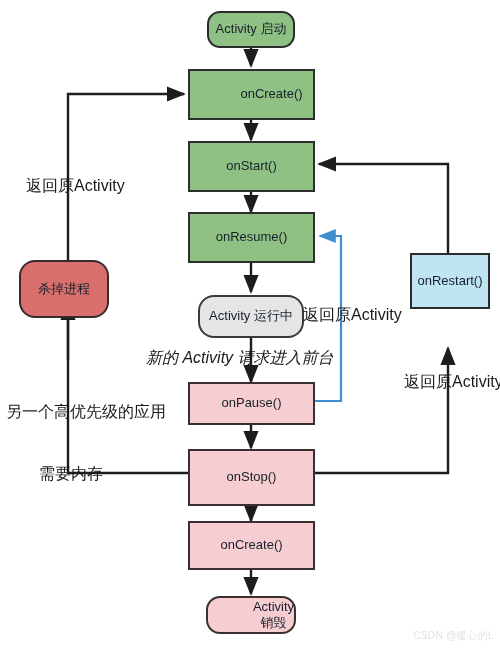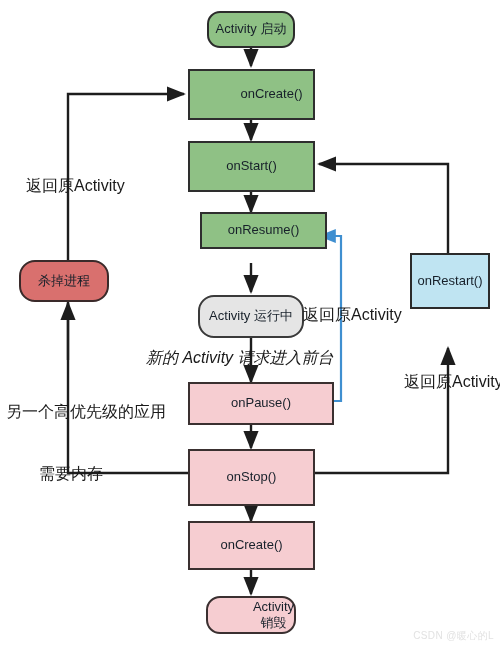--- a/index.html
+++ b/index.html
@@ -142,49 +142,49 @@
   </div>
 
   <div class="node green" style="left:188px; top:69px; width:127px; height:51px;padding-left:40px;">
     <span>onCreate()</span>
   </div>
 
   <div class="node green" style="left:188px; top:141px; width:127px; height:51px;text-align:center;">
     <span>onStart()</span>
   </div>
 
-  <div class="node green" style="left:200px; top:212px; width:127px; height:37px;">
+  <div class="node green" style="left:188px; top:212px; width:127px; height:51px;">
     <span>onResume()</span>
   </div>
 
   <div class="node blue-round" style="left:198px; top:295px; width:106px; height:43px;">
     <span>Activity 运行中</span>
   </div>
 
-  <div class="node pink" style="left:188px; top:382px; width:146px; height:43px;">
+  <div class="node pink" style="left:188px; top:382px; width:127px; height:43px;">
     <span>onPause()</span>
   </div>
 
   <div class="node pink" style="left:188px; top:449px; width:127px; height:57px;">
     <span>onStop()</span>
   </div>
 
   <div class="node pink" style="left:188px; top:521px; width:127px; height:49px;">
     <span>onCreate()</span>
   </div>
 
   <div class="node pink-round" style="left:206px; top:596px; width:90px; height:38px;padding-left:45px;">
     <span>Activity 销毁</span>
   </div>
 
   <div class="node blue-rect" style="left:410px; top:253px; width:80px; height:56px;">
     <span>onRestart()</span>
   </div>
 
-  <div class="node red-round" style="left:19px; top:260px; width:90px; height:42px;">
+  <div class="node red-round" style="left:19px; top:260px; width:90px; height:58px;">
     <span>杀掉进程</span>
   </div>
 
   <div class="edge-label" style="left:26px; top:176px;">返回原Activity</div>
 
   <div class="edge-label" style="left:303px; top:305px;">返回原Activity</div>
 
   <div class="edge-label" style="left:404px; top:372px;">返回原Activity</div>
 
   <div class="edge-label" style="left:146px; top:348px;font-style:italic;">新的 Activity 请求进入前台</div>

